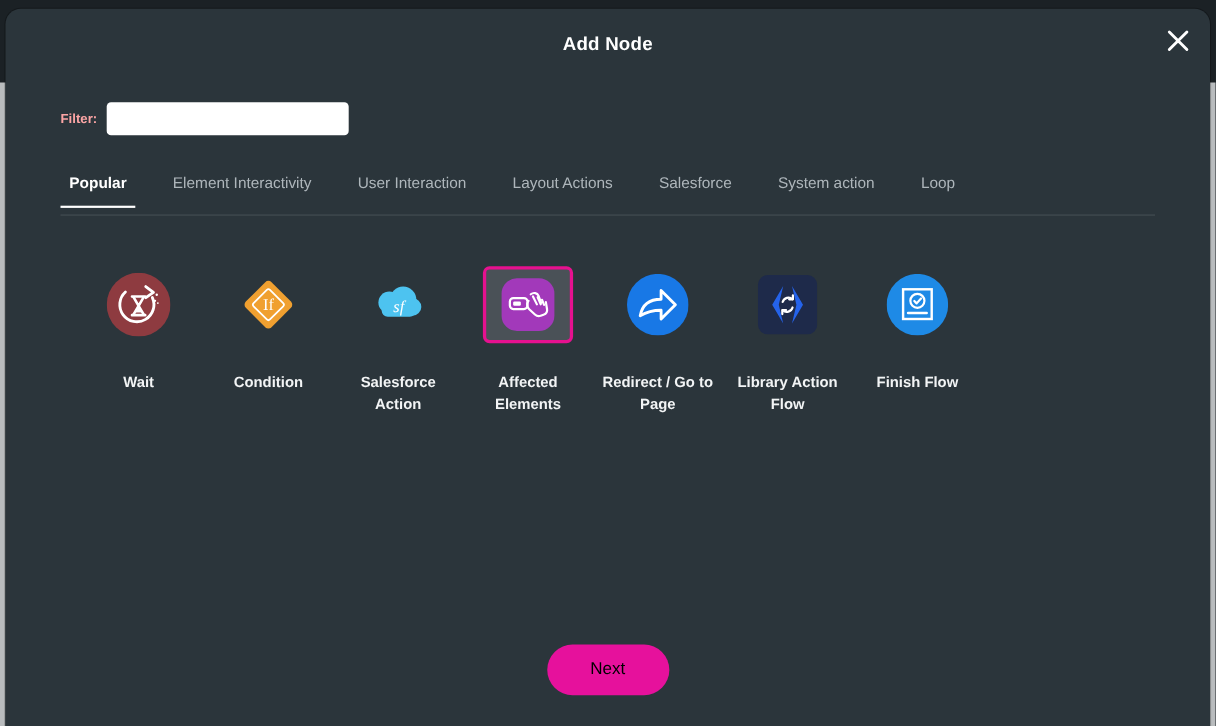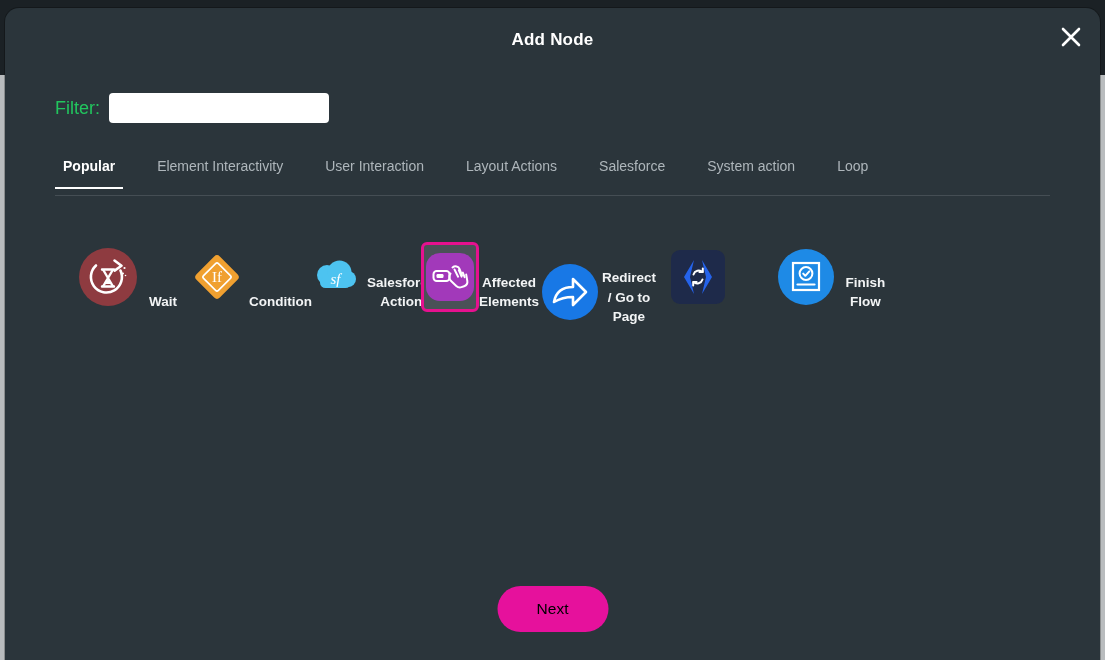--- a/index.html
+++ b/index.html
@@ -70,22 +70,23 @@
   
   #filter-row {
     position: absolute;
     top: 85px;
     left: 50px;
     display: flex;
     align-items: center;
     gap: 9px;
   }
   #filter-label {
-    color: #22c55e;
-    font-size: 18px;
+    color: #fca5a5;
+    font-size: 12px;
+    font-weight: bold;
   }
   #filter-input {
     width: 220px;
     height: 30px;
     border: none;
     border-radius: 4px;
     background: #ffffff;
     color: #222;
     font-size: 13px;
     padding: 0 8px;
@@ -132,21 +133,22 @@
     position: absolute;
     top: 228px;
     left: 62px;
     width: 960px;
     display: flex;
     align-items: flex-start;
   }
   .node-item {
     width: 118px;
     display: flex;
-    align-items: flex-end;
+    flex-direction: column;
+    align-items: center;
     cursor: pointer;
     padding-top: 6px;
   }
   .node-icon-wrap {
     width: 82px;
     height: 70px;
     display: flex;
     align-items: center;
     justify-content: center;
     border-radius: 6px;
@@ -308,20 +310,21 @@
           <svg class="ic" width="54" height="54" viewBox="0 0 54 54">
             <rect x="0" y="0" width="54" height="54" rx="9" fill="#1e2a4a"></rect>
             <path d="M23 10 L13 27 L23 44 L19 27 Z" fill="#2563eb"></path>
             <path d="M31 10 L41 27 L31 44 L35 27 Z" fill="#2563eb"></path>
             <path d="M22.5 24.5 a5.5 5.5 0 0 1 9 -2.5 M31.5 29.5 a5.5 5.5 0 0 1 -9 2.5" fill="none" stroke="#ffffff" stroke-width="2" stroke-linecap="round"></path>
             <path d="M31.8 18.5 l0 3.6 l-3.4 0" fill="none" stroke="#ffffff" stroke-width="2" stroke-linecap="round" stroke-linejoin="round"></path>
             <path d="M22.2 35.5 l0 -3.6 l3.4 0" fill="none" stroke="#ffffff" stroke-width="2" stroke-linecap="round" stroke-linejoin="round"></path>
           </svg>
         </span>
       </div>
+      <div class="node-label">Library Action Flow</div>
     </div>
 
     <div class="node-item">
       <div class="node-icon-wrap">
         <span>
           <svg class="ic" width="56" height="56" viewBox="0 0 56 56">
             <circle cx="28" cy="28" r="28" fill="#1e8ae6"></circle>
             <rect x="15" y="14" width="26" height="27" fill="none" stroke="#ffffff" stroke-width="2.2"></rect>
             <circle cx="28" cy="24.5" r="6.4" fill="none" stroke="#ffffff" stroke-width="2"></circle>
             <path d="M25.2 24.6 l2.1 2.2 l4 -4.4" fill="none" stroke="#ffffff" stroke-width="2" stroke-linecap="round" stroke-linejoin="round"></path>

